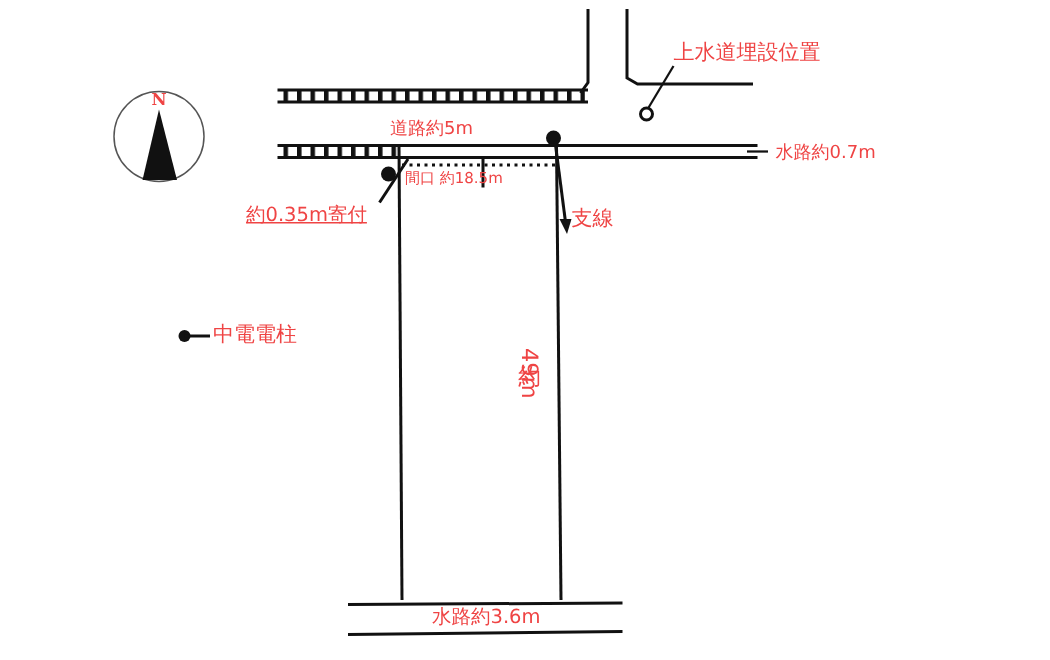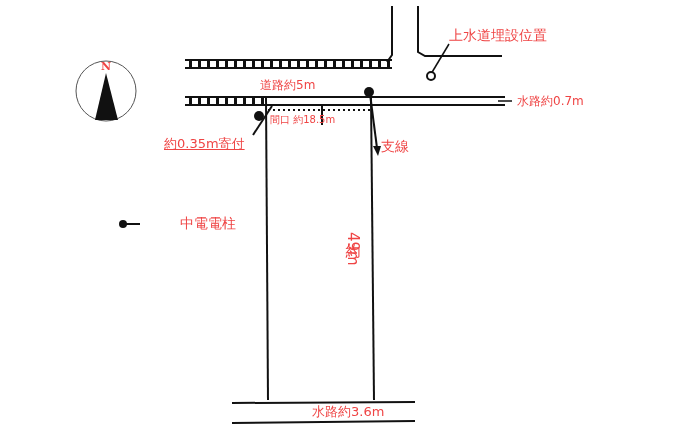--- a/index.html
+++ b/index.html
@@ -74,16 +74,16 @@
     </g>
   </svg>
 
   <span class="lbl" style="left:101px;top:61px;font-size:11px;font-weight:bold;font-family:'DejaVu Serif',serif;">N</span>
   <span class="lbl" style="left:260px;top:79px;font-size:12px;">道路約5m</span>
   <span class="lbl" style="left:449px;top:28px;font-size:14px;">上水道埋設位置</span>
   <span class="lbl" style="left:517px;top:95px;font-size:12px;text-align:right;">水路約0.7m</span>
   <span class="lbl" style="left:270px;top:115px;font-size:10px;">間口 約18.5m</span>
   <span class="lbl" style="left:164px;top:137px;font-size:13px;text-decoration:underline;">約0.35m寄付</span>
   <span class="lbl" style="left:381px;top:122px;font-size:14px;margin-top:17px;">支線</span>
-  <span class="lbl" style="left:142px;top:216px;font-size:14px;margin-left:38px;">中電電柱</span>
+  <span class="lbl" style="left:142px;top:216px;font-size:14px;">中電電柱</span>
   <span class="lbl vert" style="left:345px;top:232px;font-size:15px;">約49m</span>
-  <span class="lbl" style="left:288px;top:405px;font-size:13px;margin-left:24px;">水路約3.6m</span>
+  <span class="lbl" style="left:288px;top:405px;font-size:13px;">水路約3.6m</span>
 </div>
 
 </body></html>

